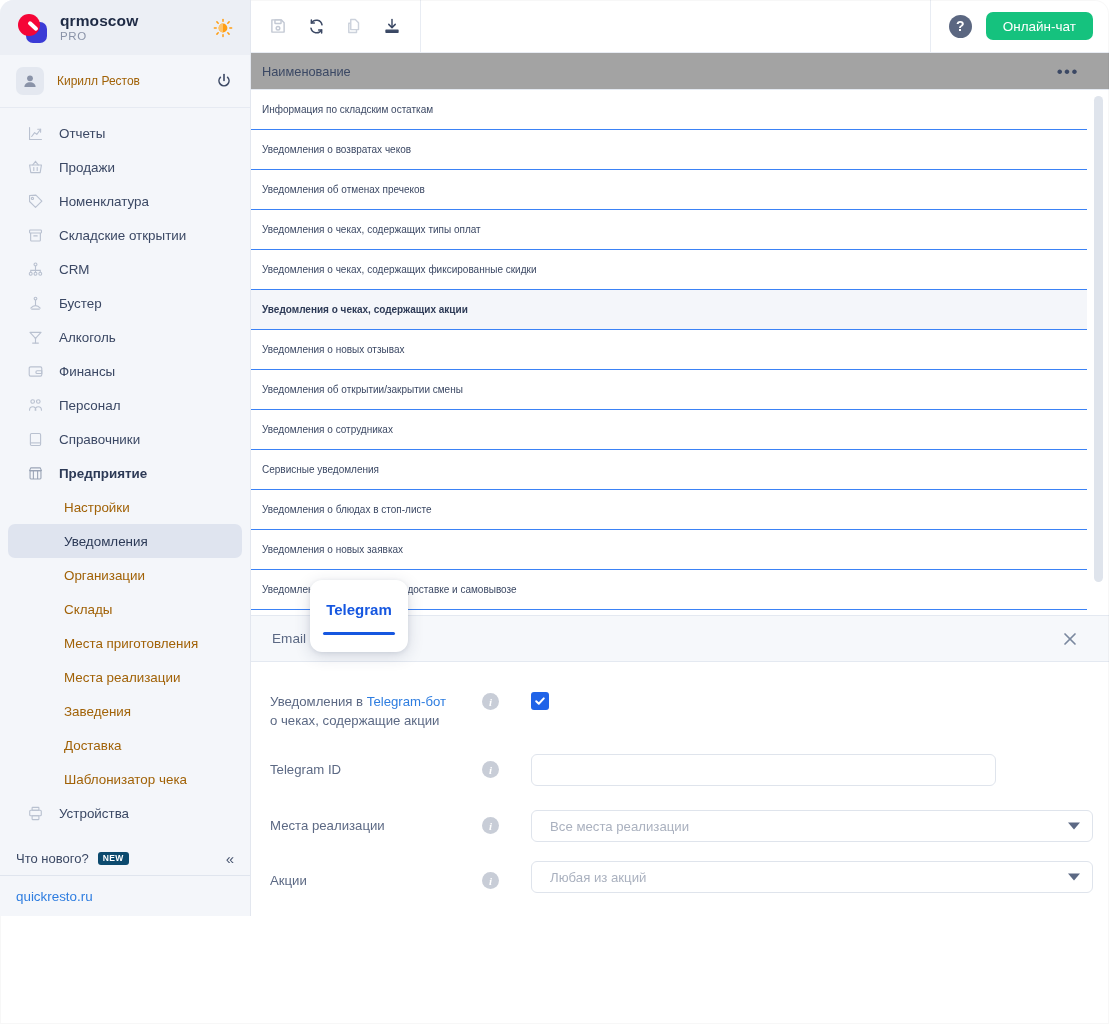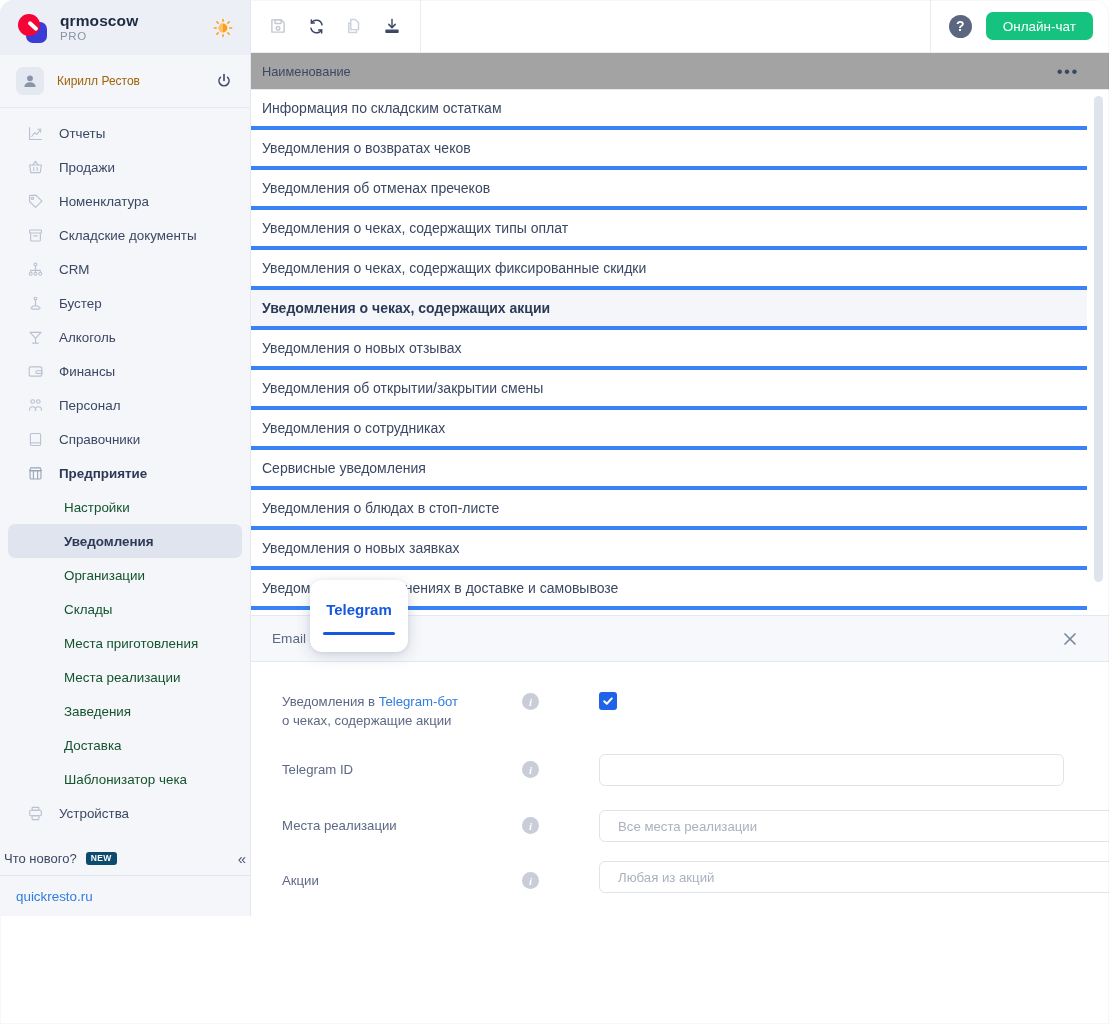--- a/index.html
+++ b/index.html
@@ -133,28 +133,28 @@
   }
   .nav-item.bold .lbl { font-weight: bold; color: #2d3a56; }
   .nav-sub {
     height: 34px;
     display: flex; align-items: center;
     padding-left: 56px;
     cursor: pointer;
     border-radius: 7px;
     margin: 0 8px;
   }
-  .nav-sub .lbl { font-size: 13.4px; color: #14532d; white-space: nowrap; }
+  .nav-sub .lbl { font-size: 13.4px; color: #a16207; white-space: nowrap; }
   .nav-sub.active { background: #dfe4ef; }
-  .nav-sub.active .lbl { font-weight: bold; color: #2c3a57; }
+  .nav-sub.active .lbl { font-weight: normal; color: #2c3a57; }
 
   .whats-new {
     height: 34px;
     display: flex; align-items: center;
-    padding: 0 4px;
+    padding: 0 16px;
     gap: 9px;
     flex: 0 0 34px;
     border-bottom: 1px solid #e0e5ee;
   }
   .whats-new .wn-label { font-size: 13px; color: #3b4864; }
   .badge-new {
     background: #0c4a6e; color: #ffffff;
     font-size: 8.5px; font-weight: bold; letter-spacing: .4px;
     padding: 2px 5px 2px 5px; border-radius: 3px;
     line-height: 1;
@@ -239,22 +239,22 @@
   .table-wrap {
     position: relative;
     flex: 1 1 auto;
     overflow: hidden;
     background: #ffffff;
   }
   .row {
     height: 40px;
     display: flex; align-items: center;
     padding-left: 12px;
-    border-bottom: 4px solid #3b82f6;
-    font-size: 14px; color: #3b4864;
+    border-bottom: 1px solid #3b82f6;
+    font-size: 10px; color: #3b4864;
     cursor: pointer;
     margin-right: 22px;
   }
   .row.selected {
     background: #f4f6fa;
     font-weight: bold;
     color: #2d3a56;
   }
   .scroll-track {
     position: absolute;
@@ -323,22 +323,21 @@
     margin-top: 14px;
   }
 
   .form {
     flex: 1 1 auto;
     padding: 24px 0 0 0;
   }
   .frow {
     display: flex; align-items: flex-start;
     margin-bottom: 13px;
-    padding-left: 32px;
-    gap: 28px;
+    padding-left: 20px;
   }
   .frow .flabel {
     width: 212px; flex: 0 0 212px;
     font-size: 13.2px; color: #5c6984;
     line-height: 1.45;
     padding-top: 6px;
   }
   .frow .flabel .tg-link { color: #2e7de0; }
   .info-i {
     width: 17px; height: 17px; flex: 0 0 17px;
@@ -484,21 +483,21 @@
       </div>
 
       <div class="nav-item">
         <span class="ic">
           <svg width="17" height="17" viewBox="0 0 20 20" fill="none" stroke="#b9c1d0" stroke-width="1.3">
             <rect x="3" y="3.5" width="14" height="3.6" rx="1"></rect>
               <path d="M4.3 7.1v8.4a1 1 0 0 0 1 1h9.4a1 1 0 0 0 1-1V7.1"></path>
               <line x1="8" y1="10.5" x2="12" y2="10.5" stroke-linecap="round"></line>
           </svg>
         </span>
-        <span class="lbl">Складские документы</span>
+        <span class="lbl">Складские открытии</span>
       </div>
 
       <div class="nav-item">
         <span class="ic">
           <svg width="17" height="17" viewBox="0 0 20 20" fill="none" stroke="#b9c1d0" stroke-width="1.3">
             <circle cx="10" cy="4" r="1.7"></circle>
               <circle cx="4.4" cy="15" r="1.7"></circle>
               <circle cx="10" cy="15" r="1.7"></circle>
               <circle cx="15.6" cy="15" r="1.7"></circle>
             <path d="M10 5.7v3.8M4.4 13.3v-2.3h11.2v2.3M10 9.5v3.8"></path>

